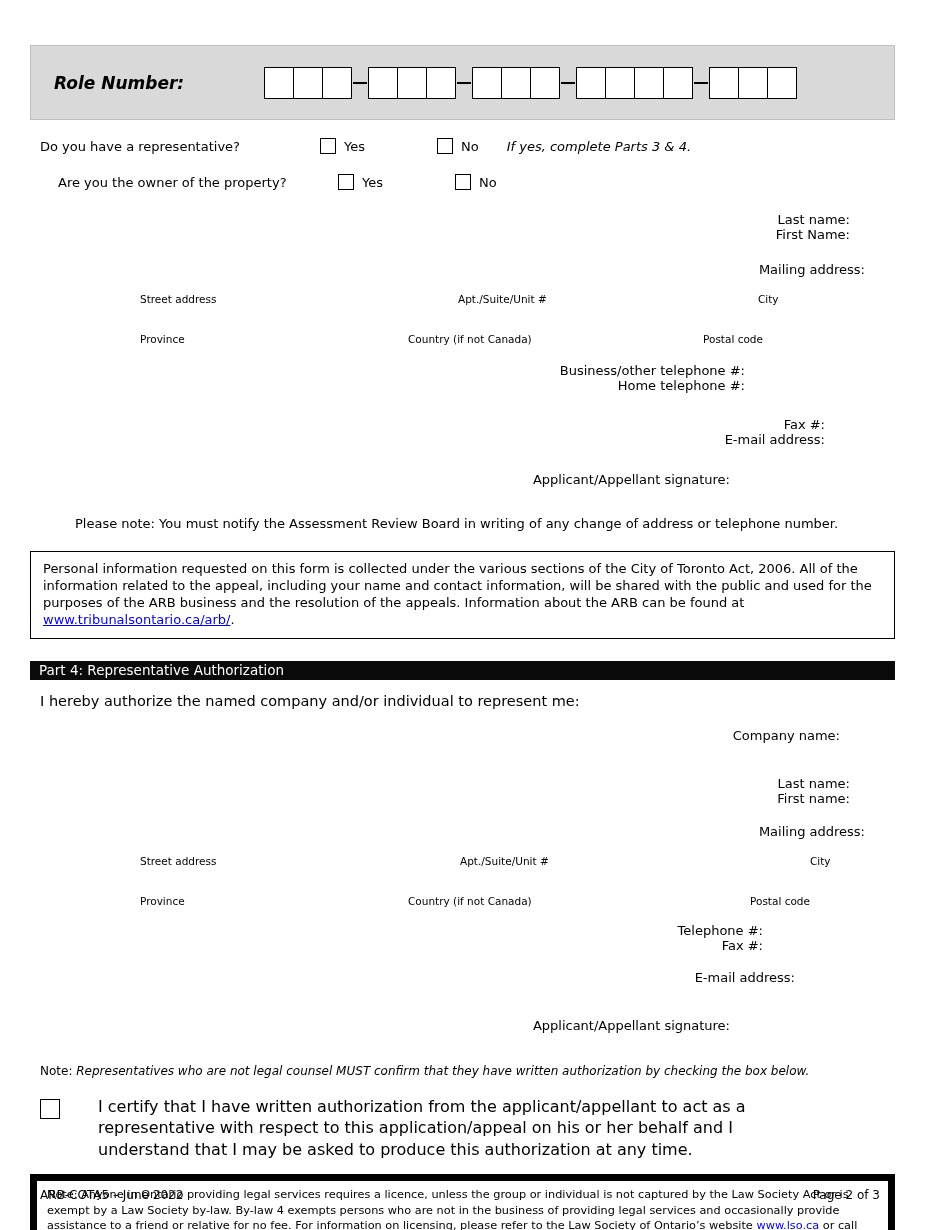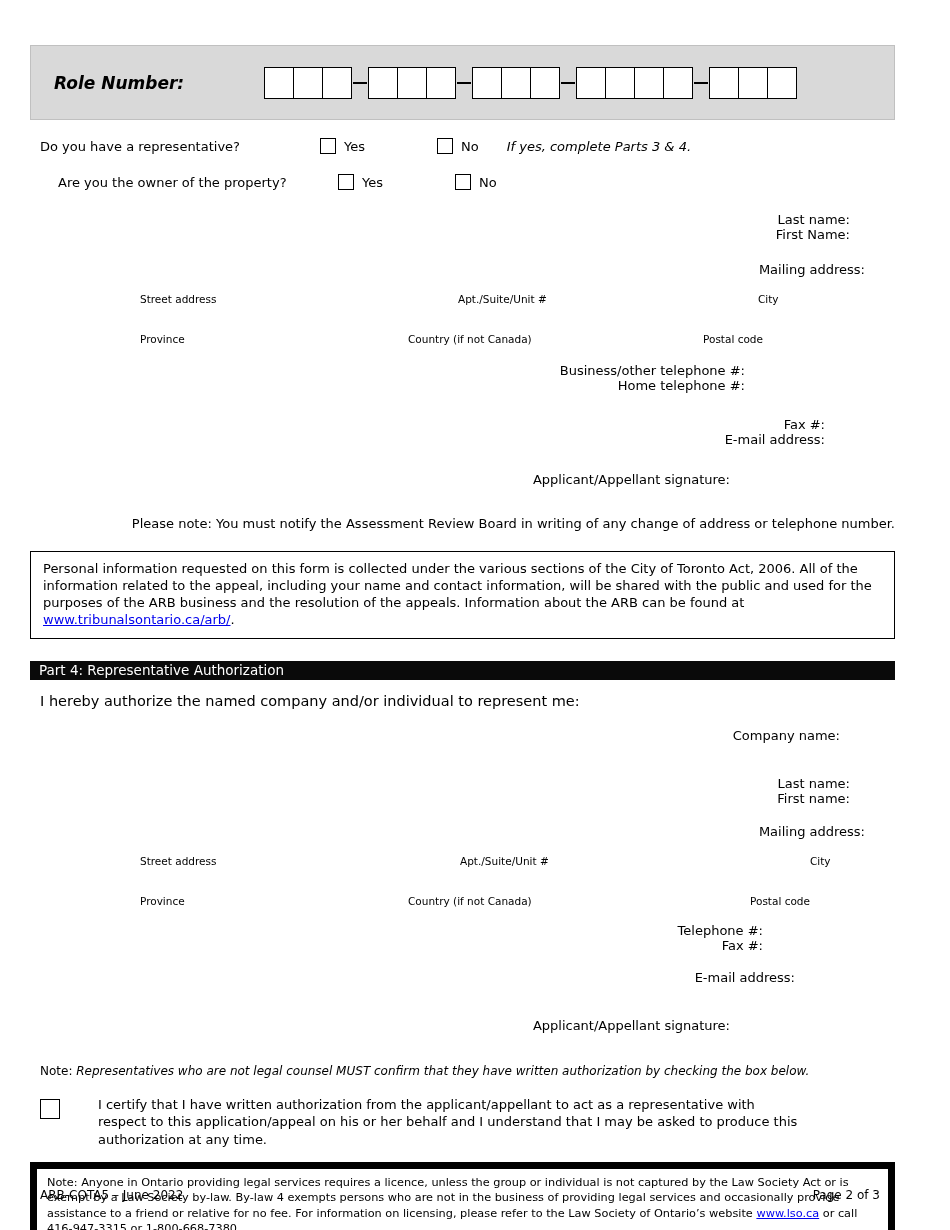--- a/index.html
+++ b/index.html
@@ -42,35 +42,35 @@
   }
 
   .q-row { display:flex; align-items:center; }
   .q-label { width:280px; flex:none; }
   .chk { width:16px; height:16px; border:1.5px solid #000; background:#fff; flex:none; margin-right:8px; }
   .chk2 { margin-left:72px; }
   .ifyes { font-style:italic; margin-left:28px; }
 
   .sub-row { display:grid; margin-left:110px; font-size:10.5px; margin-top:1px; }
 
-  .notice-line { margin-left:60px; margin-top:14px;text-align:right; }
+  .notice-line { margin-left:45px; margin-top:14px; }
 
   .note-box { border:1px solid #000; padding:9px 12px; line-height:1.3; margin-top:20px; }
   .legal-box { border:7px solid #000000; padding:6px 10px; font-size:11.3px; line-height:1.35; margin-top:14px; }
 
   a.link { color:#0000ee; text-decoration:underline; cursor:pointer; }
 
   .intro { font-size:14.5px; margin-top:13px; }
 
   .rep-note { font-size:12px; margin-top:16px; }
   .rep-note .it { font-style:italic; }
 
   .certify { display:flex; align-items:flex-start; margin-top:18px; }
   .certify-chk { width:20px; height:20px; border:1.5px solid #000; background:#fff; flex:none; margin-top:3px; }
-  .certify-text { margin-left:38px; width:700px; font-size:13px; line-height:1.35; }
+  .certify-text { margin-left:38px; width:700px; font-size:16px; line-height:1.35; }
 
   .footer { position:absolute; left:40px; right:70px; bottom:28px; display:flex; justify-content:space-between; font-size:12px; }
 </style>
 </head>
 <body>
 
 <div class="page">
 
   <div class="role-box">
     <span class="role-label">Role Number:</span>

